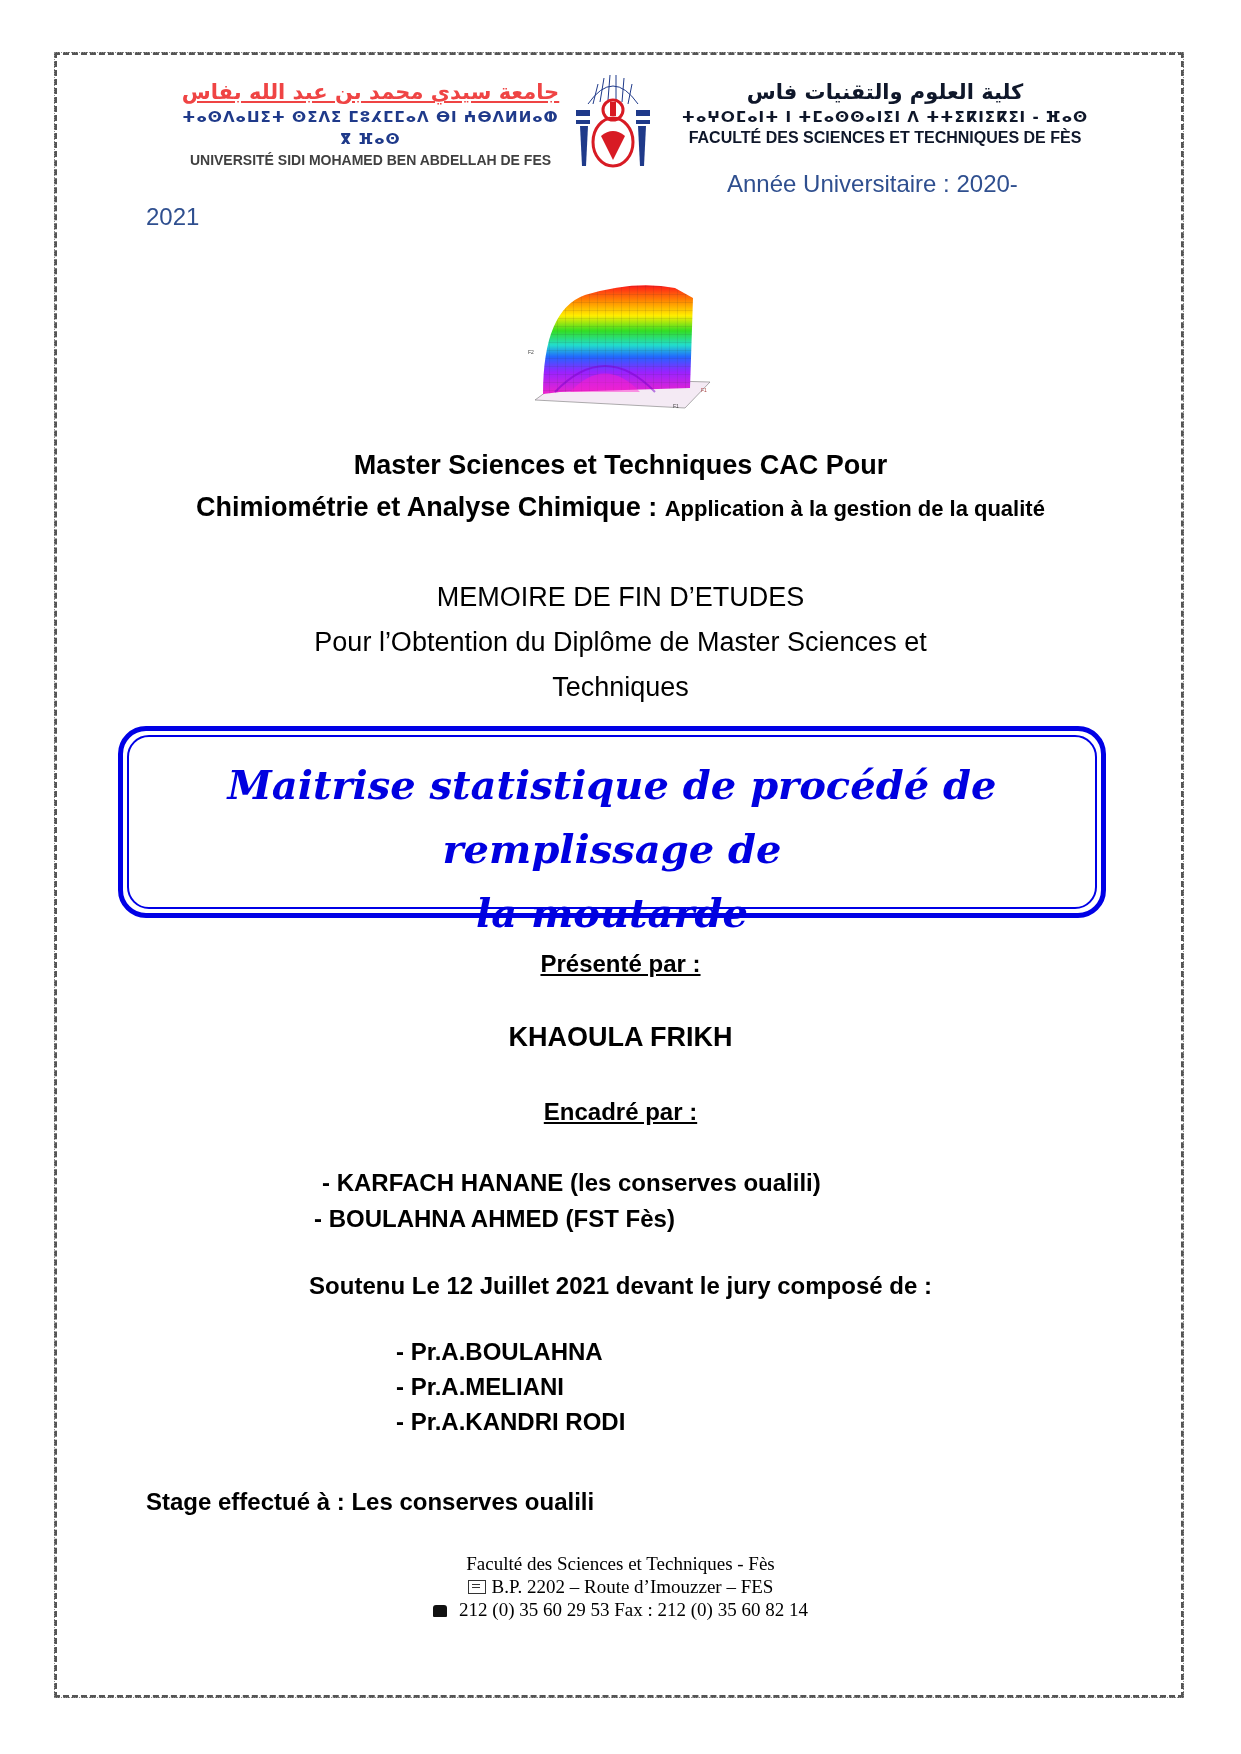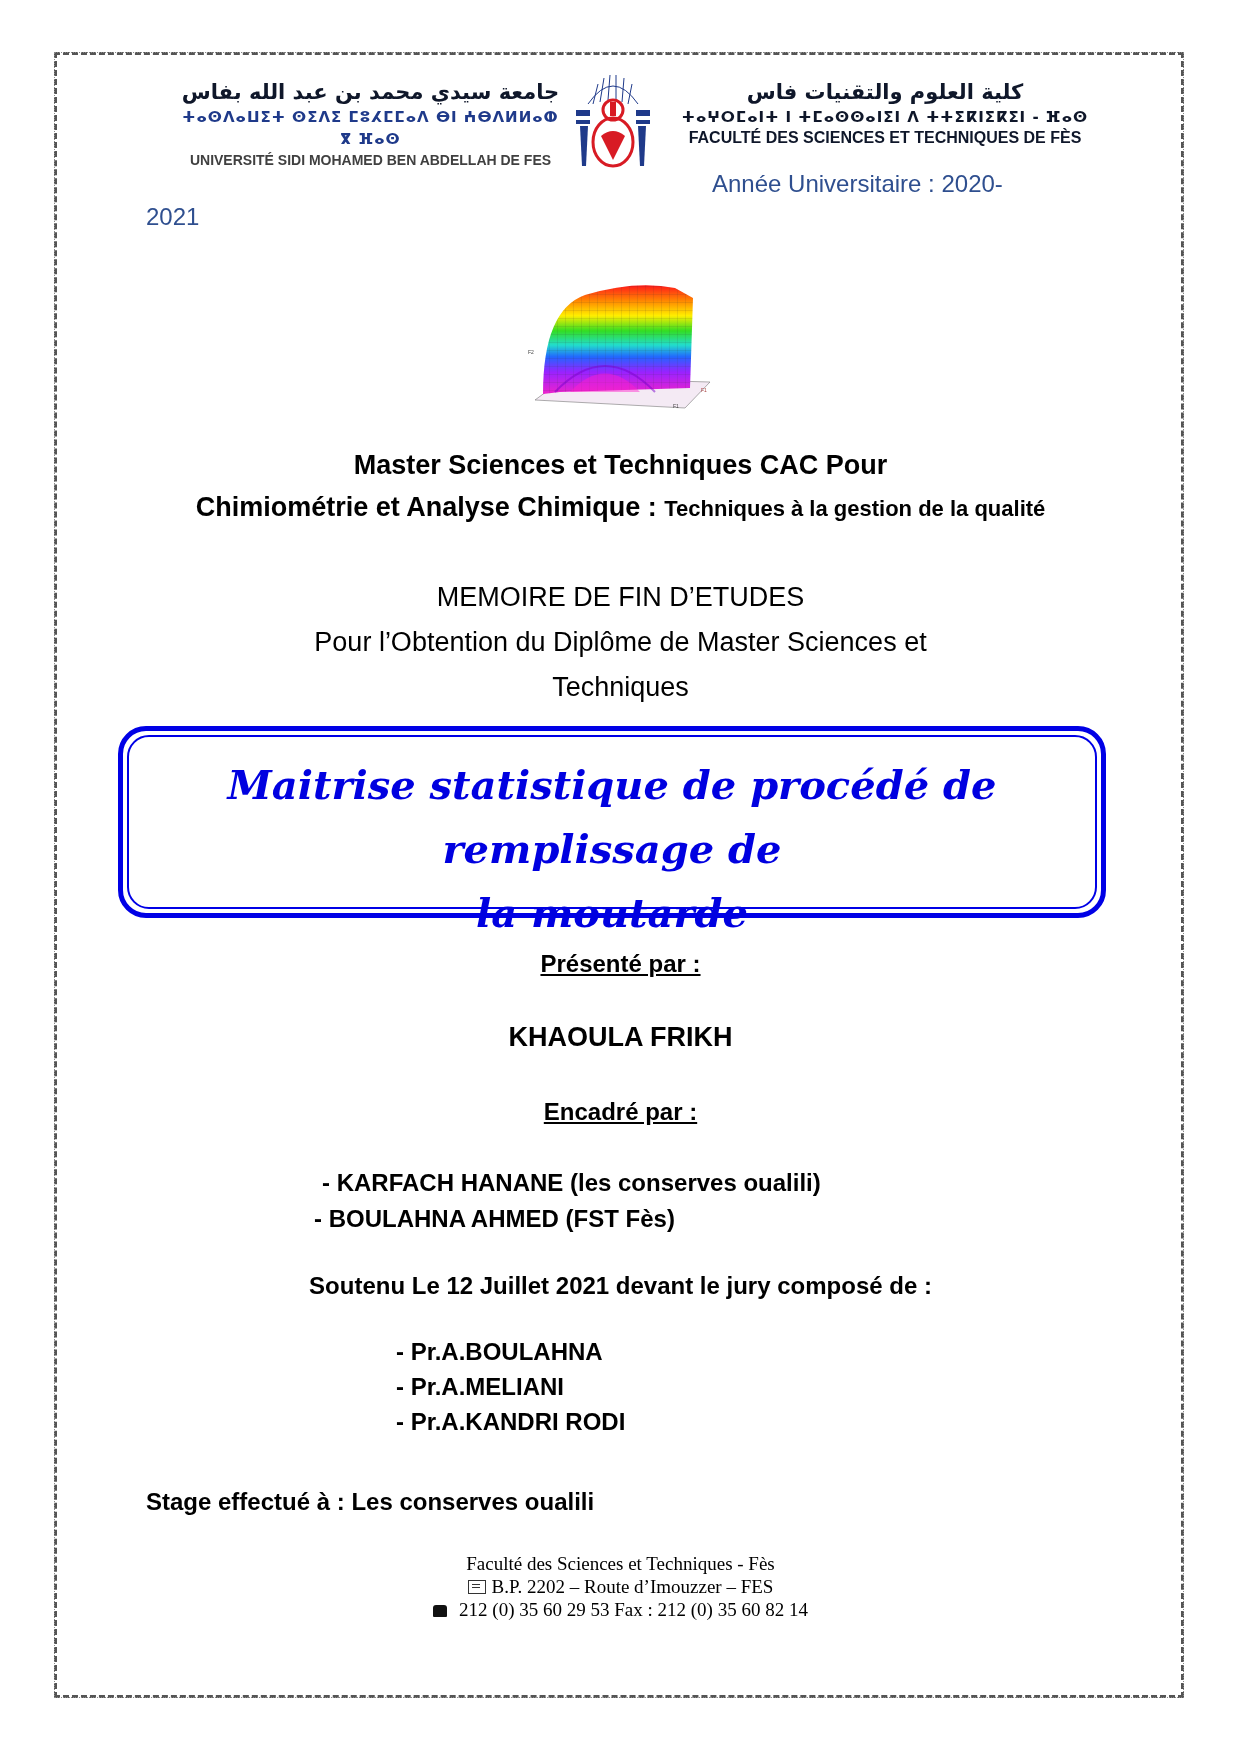--- a/index.html
+++ b/index.html
@@ -11,32 +11,32 @@
         repeating-linear-gradient(45deg, transparent 0 2px, rgba(0,0,0,0) 2px 4px);
     }
     .page-border::before {
       content: ""; position: absolute; inset: -3px; border: 1px dotted #888; pointer-events: none;
     }
     .abs { position: absolute; }
     .center { text-align: center; left: 0; right: 0; }
 
     
     .uni-block { left: 178px; top: 78px; width: 385px; text-align: center; color: #1f3a8a; }
-    .uni-ar { font-family: "DejaVu Sans", sans-serif; font-size: 21px; font-weight: bold; color: #0f172a; direction: rtl; line-height: 28px; }
+    .uni-ar { font-family: "DejaVu Sans", sans-serif; font-size: 21px; font-weight: bold; color: #ef4444; direction: rtl; line-height: 28px; text-decoration: underline; }
     .uni-tf { font-family: "DejaVu Sans", sans-serif; font-size: 15px; font-weight: bold; letter-spacing: 1px; color: #1f3a8a; line-height: 22px; }
     .uni-fr { font-family: "Liberation Sans", sans-serif; font-size: 14px; font-weight: bold; color: #404040; line-height: 20px; text-align: center; }
 
     .fst-block { left: 670px; top: 78px; width: 430px; text-align: center; color: #0f172a; }
     .fst-ar { font-family: "DejaVu Sans", sans-serif; font-size: 21px; font-weight: bold; direction: rtl; line-height: 28px; }
     .fst-tf { font-family: "DejaVu Sans", sans-serif; font-size: 15px; font-weight: bold; letter-spacing: 1px; line-height: 22px; }
     .fst-fr { font-size: 16px; font-weight: bold; line-height: 20px; }
 
     .logo { left: 568px; top: 70px; width: 90px; height: 100px; }
 
-    .year-line1 { left: 712px; top: 170px; font-size: 24px; color: #2f4f8f; }
+    .year-line1 { left: 727px; top: 170px; font-size: 24px; color: #2f4f8f; }
     .year-line2 { left: 146px; top: 203px; font-size: 24px; color: #2f4f8f; }
 
     .surface { left: 525px; top: 270px; width: 190px; height: 140px; }
 
     .master1 { top: 450px; font-size: 27px; font-weight: bold; }
     .master2 { top: 492px; font-size: 27px; font-weight: bold; }
     .master2 .small { font-size: 22px; }
 
     .memoire { top: 575px; font-size: 27px; line-height: 45px; }
 
@@ -130,21 +130,21 @@
     <path d="M30 122 Q80 70 130 122" fill="none" stroke="#7a00cc" stroke-width="2" opacity="0.5"></path>
     <path d="M45 122 Q80 85 115 122" fill="#ff22cc" opacity="0.45"></path>
     <text x="3" y="84" font-size="5" fill="#444">F2</text>
     <text x="176" y="122" font-size="5" fill="#a44">F1</text>
     <text x="148" y="138" font-size="5" fill="#444">F1</text>
   </svg>
 </div>
 
 <div class="abs center master1">Master Sciences et Techniques CAC Pour</div>
 <div class="abs center master2">
-  <span>Chimiométrie et Analyse Chimique : </span><span class="small">Techniques à la gestion de la qualité</span>
+  <span>Chimiométrie et Analyse Chimique : </span><span class="small">Application à la gestion de la qualité</span>
 </div>
 
 <div class="abs center memoire">
   <div>MEMOIRE DE FIN D’ETUDES</div>
   <div>Pour l’Obtention du Diplôme de Master Sciences et</div>
   <div>Techniques</div>
 </div>
 
 <div class="abs title-box">
   <div class="title-inner">

